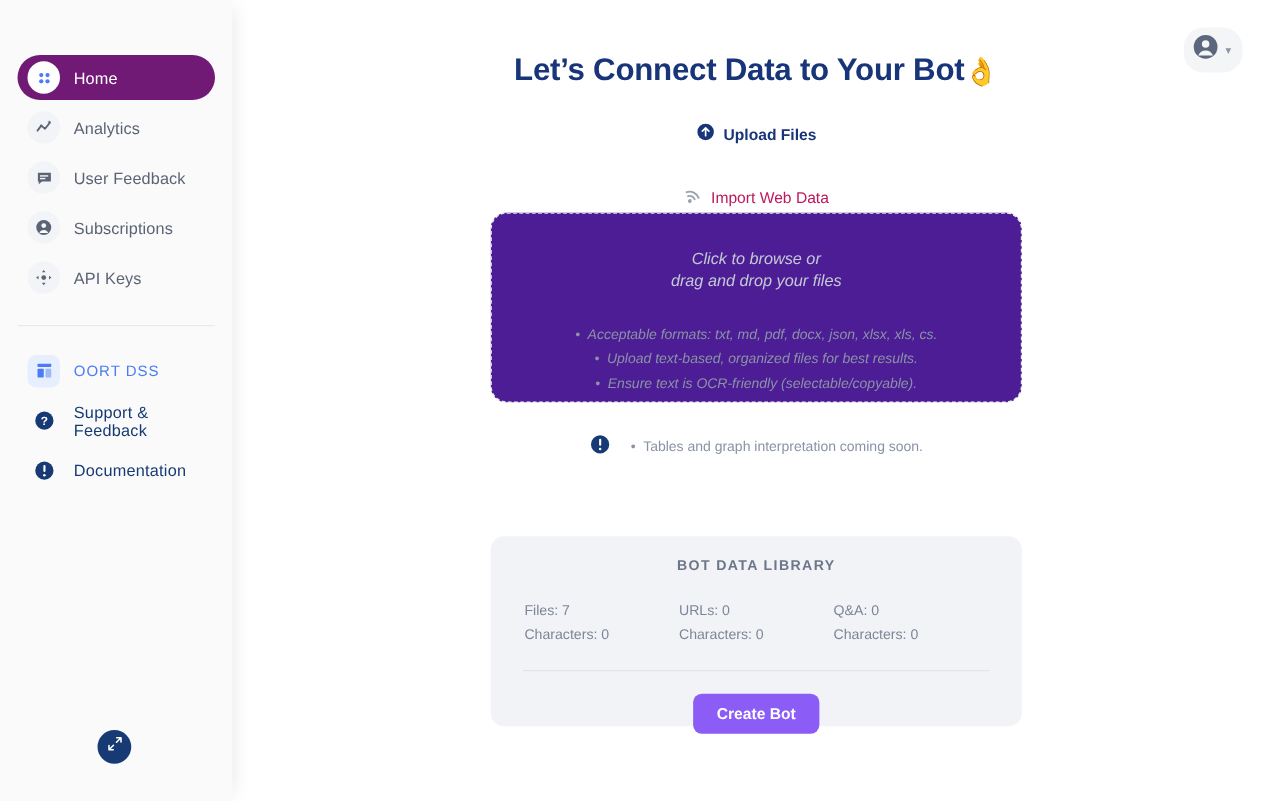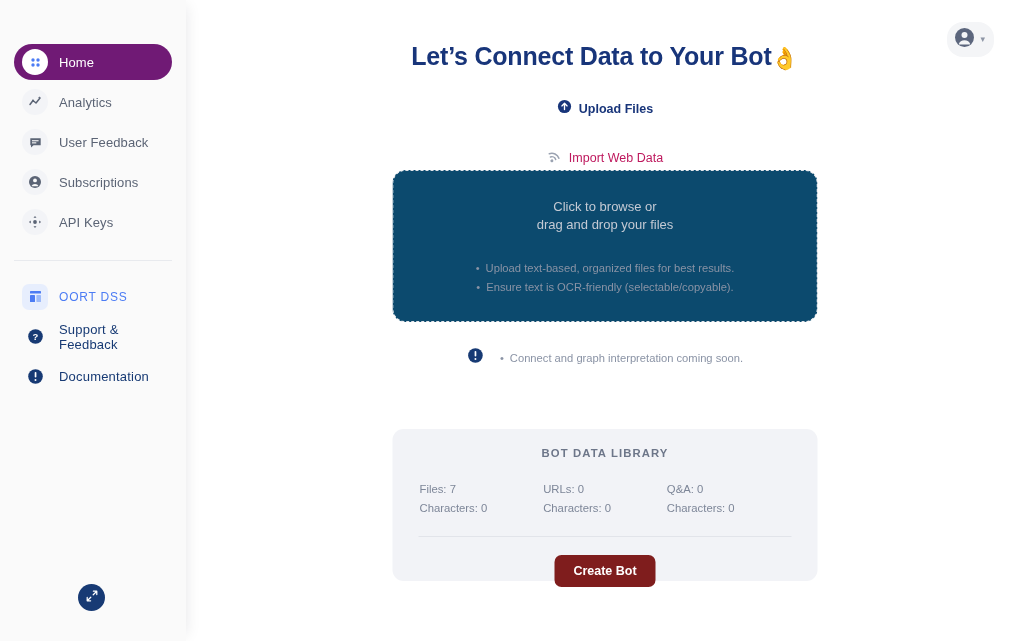--- a/index.html
+++ b/index.html
@@ -103,22 +103,22 @@
     gap: 30px; margin-top: 27px; flex-direction: column;
   }
   .tab { display: flex; align-items: center; gap: 7px; cursor: pointer; }
   .tab .tlabel { font-size: 12.5px; color: #be185d; }
   .tab.active .tlabel { color: #18357a; font-weight: 700; }
 
   .dropzone {
     position: absolute; left: 50%; transform: translateX(-50%);
     top: 170px; width: 425px; height: 152px;
     border: 1.6px dashed #e2e5ea; border-radius: 13px;
-    display: flex; flex-direction: column; 
-    cursor: pointer; background: #0c4a6e;
+    display: flex; flex-direction: column; align-items: center;
+    cursor: pointer; background: #4c1d95; font-style: italic;
   }
   .dz-head {
     margin-top: 27px; text-align: center;
     font-size: 13px; color: #c4cad4; line-height: 1.35;
   }
   .dz-list {
     margin-top: 26px; list-style: none; text-align: center;
   }
   .dz-list li {
     font-size: 11.2px; color: #8a93a5; line-height: 1.72; position: relative;
@@ -146,21 +146,21 @@
     color: #6d7689;
   }
   .lib-cols {
     display: flex; padding: 21px 27px 0 27px;
   }
   .lib-col { flex: 1; }
   .lib-col p { font-size: 11.3px; color: #7d8698; line-height: 1.68; }
   .lib-sep { height: 1px; background: #e2e4ea; margin: 18px 26px 0 26px; }
   .lib-btnrow { display: flex; justify-content: center; margin-top: 18px; }
   .create-btn {
-    background: #7f1d1d; color: #fff; border: none;
+    background: #8b5cf6; color: #fff; border: none;
     border-radius: 7px; padding: 9px 19px;
     font-family: "Liberation Sans", sans-serif;
     font-size: 12.5px; font-weight: 700; cursor: pointer;
   }
 </style>
 </head>
 <body>
 
 <div class="app">
 
@@ -324,34 +324,35 @@
         <span class="tlabel">Q&amp;A</span>
       </div>
     </div>
 
     <div class="dropzone">
       <div class="dz-head">
         <div>Click to browse or</div>
         <div>drag and drop your files</div>
       </div>
       <ul class="dz-list">
+        <li>Acceptable formats: txt, md, pdf, docx, json, xlsx, xls, cs.</li>
         <li>Upload text-based, organized files for best results.</li>
         <li>Ensure text is OCR-friendly (selectable/copyable).</li>
       </ul>
     </div>
 
     <div class="note-row">
       <span>
         <svg width="17" height="17" viewBox="0 0 17 17">
           <circle cx="8.5" cy="8.5" r="7.3" fill="#173a74"></circle>
           <rect x="7.7" y="3.9" width="1.7" height="5.6" rx=".8" fill="#fff"></rect>
           <circle cx="8.5" cy="12.1" r="1" fill="#fff"></circle>
         </svg>
       </span>
-      <span class="ntext">Connect and graph interpretation coming soon.</span>
+      <span class="ntext">Tables and graph interpretation coming soon.</span>
     </div>
 
     <section class="library">
       <div class="lib-title">BOT DATA LIBRARY</div>
 
       <div class="lib-cols">
         <div class="lib-col">
           <p>Files: 7</p>
           <p>Characters: 0</p>
         </div>

